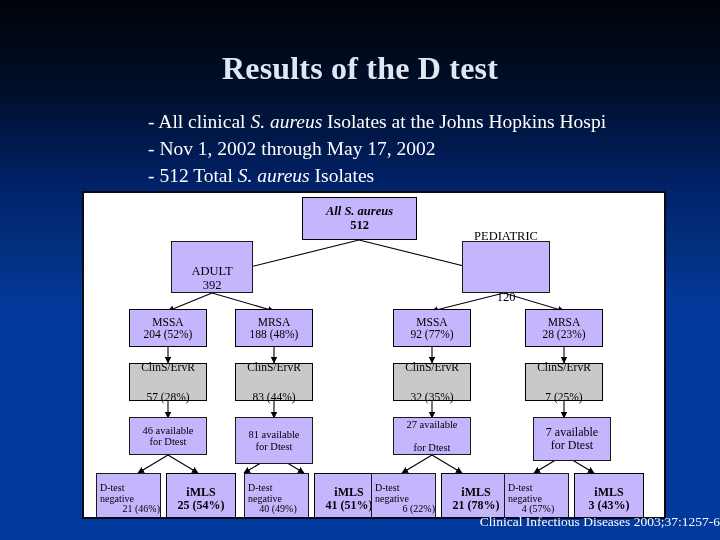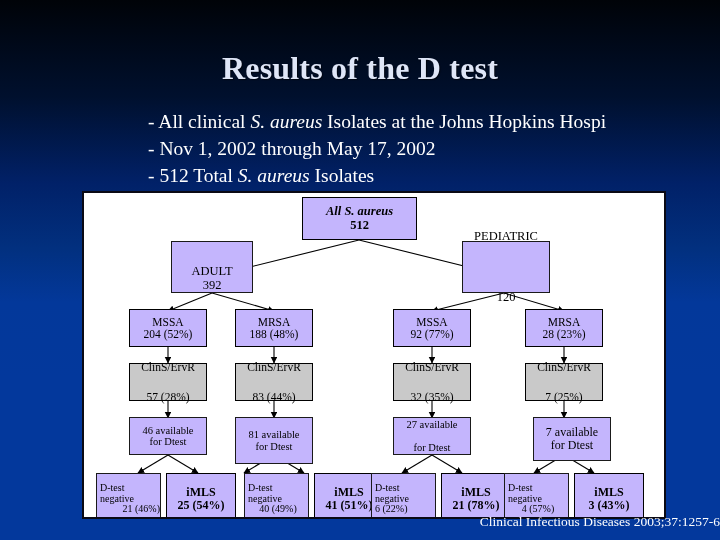--- a/index.html
+++ b/index.html
@@ -240,21 +240,21 @@
         <span class="l3" style="text-align:center;">40 (49%)</span>
       </div>
       <div class="nd thick" style="left:230px; top:280px; width:70px; height:52px; font-size:12px;">
         <span class="l1 b">iMLS</span>
         <span class="l2 b">41 (51%)</span>
       </div>
 
       <div class="nd" style="left:287px; top:280px; width:65px; height:52px; font-size:10px; align-items:flex-start; padding-left:3px; text-align:left;">
         <span class="l1">D-test</span>
         <span class="l2">negative</span>
-        <span class="l3" style="text-align:left;">6 (22%)</span>
+        <span class="l3" style="text-align:right;">6 (22%)</span>
       </div>
       <div class="nd thick" style="left:357px; top:280px; width:70px; height:52px; font-size:12px;">
         <span class="l1 b">iMLS</span>
         <span class="l2 b">21 (78%)</span>
       </div>
 
       <div class="nd" style="left:420px; top:280px; width:65px; height:52px; font-size:10px; align-items:flex-start; padding-left:3px; text-align:left;">
         <span class="l1">D-test</span>
         <span class="l2">negative</span>
         <span class="l3" style="text-align:center;">4 (57%)</span>

